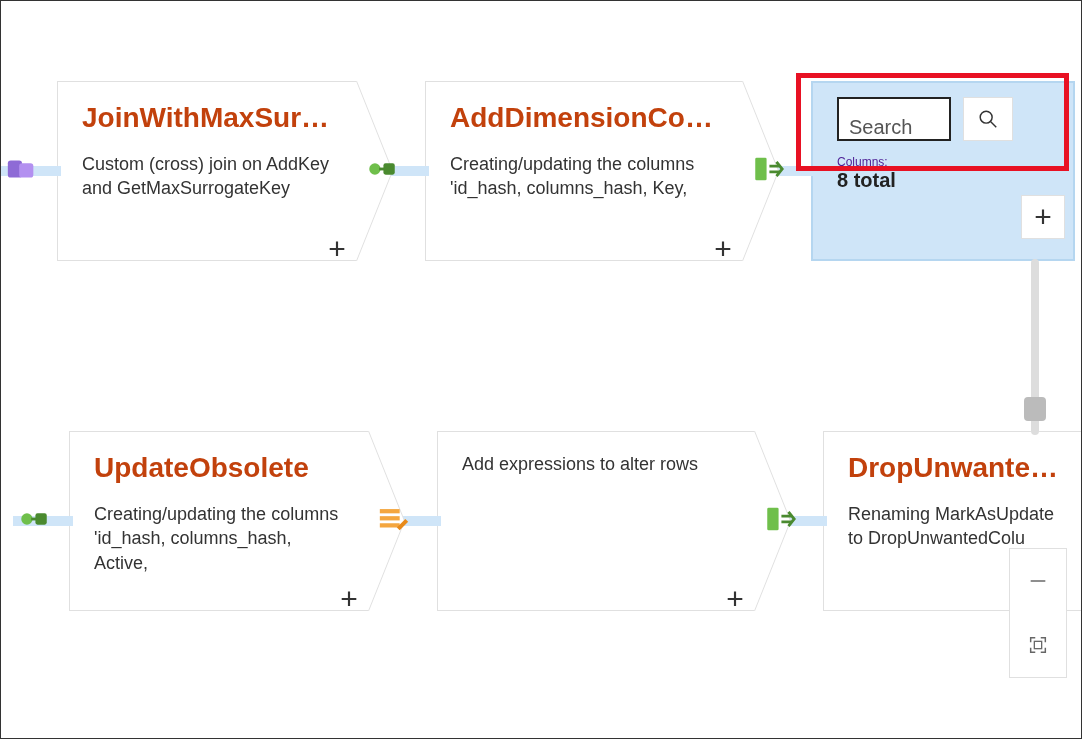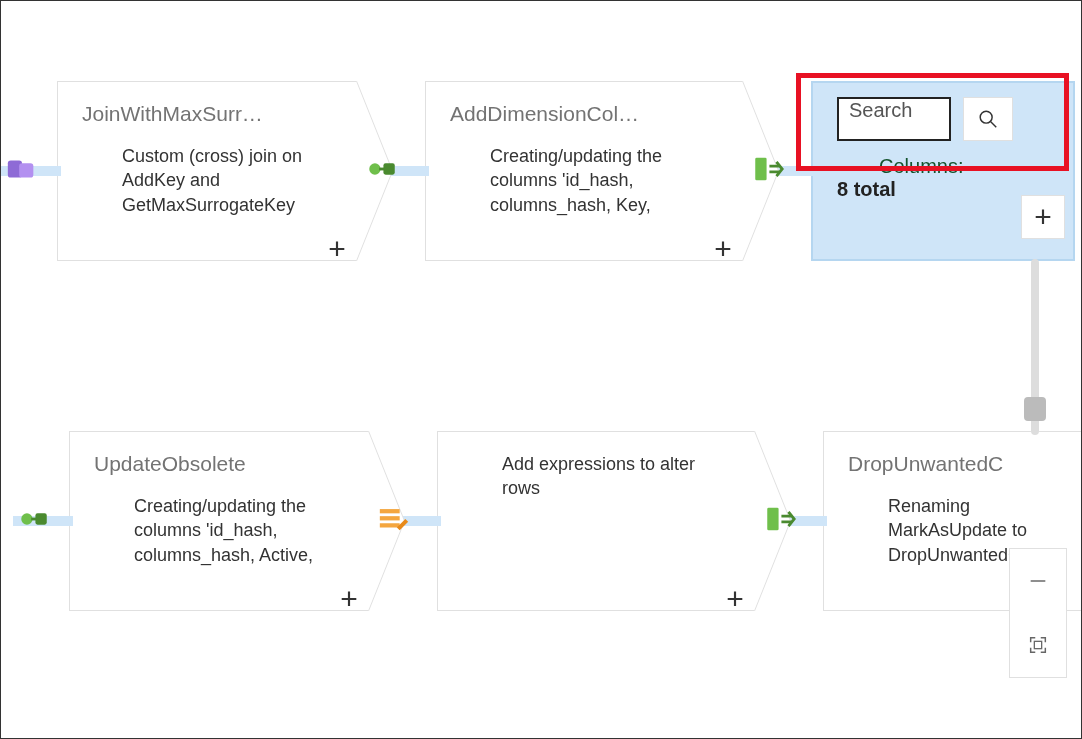--- a/index.html
+++ b/index.html
@@ -32,35 +32,34 @@
       margin-left: 0;
       display: flex;
       flex-direction: column;
     }
     .node-inner {
       padding: 20px 24px 16px 24px;
       flex: 1;
       position: relative;
     }
     .node-title {
-      font-size: 21px;
-      font-weight: 400;
-      color: #737373;
+      font-size: 28px;
+      font-weight: 700;
+      color: #c2410c;
       white-space: nowrap;
       overflow: hidden;
       text-overflow: ellipsis;
       margin-bottom: 18px;
     }
     .node-desc {
       font-size: 18px;
       color: #333;
       line-height: 1.35;
       max-height: 96px;
       overflow: hidden;
-      margin-left: 40px;
     }
     .plus-btn {
       position: absolute;
       right: 4px;
       bottom: -4px;
       font-size: 30px;
       font-weight: 300;
       color: #333;
       cursor: pointer;
       width: 30px;
@@ -118,40 +117,39 @@
       display: flex;
       gap: 12px;
       margin-bottom: 14px;
     }
     .search-box {
       width: 114px;
       height: 44px;
       border: 2px solid #222;
       background: #fff;
       display: flex;
-      align-items: flex-start;
+      align-items: flex-end;
       padding: 0 10px;
       font-size: 20px;
       color: #555;
       cursor: text;
     }
     .search-icon-btn {
       width: 50px;
       height: 44px;
       border: 1px solid #e0e0e0;
       background: #fff;
       display: flex;
       align-items: center;
       justify-content: center;
       cursor: pointer;
     }
     .cols-label {
-      font-size: 20px;
-      color: #14532d;
-      margin-left: 42px;
+      font-size: 12px;
+      color: #4c1d95;
     }
     .cols-total {
       font-size: 20px;
       font-weight: 600;
       color: #222;
     }
     .big-plus {
       position: absolute;
       right: 8px;
       bottom: 20px;

